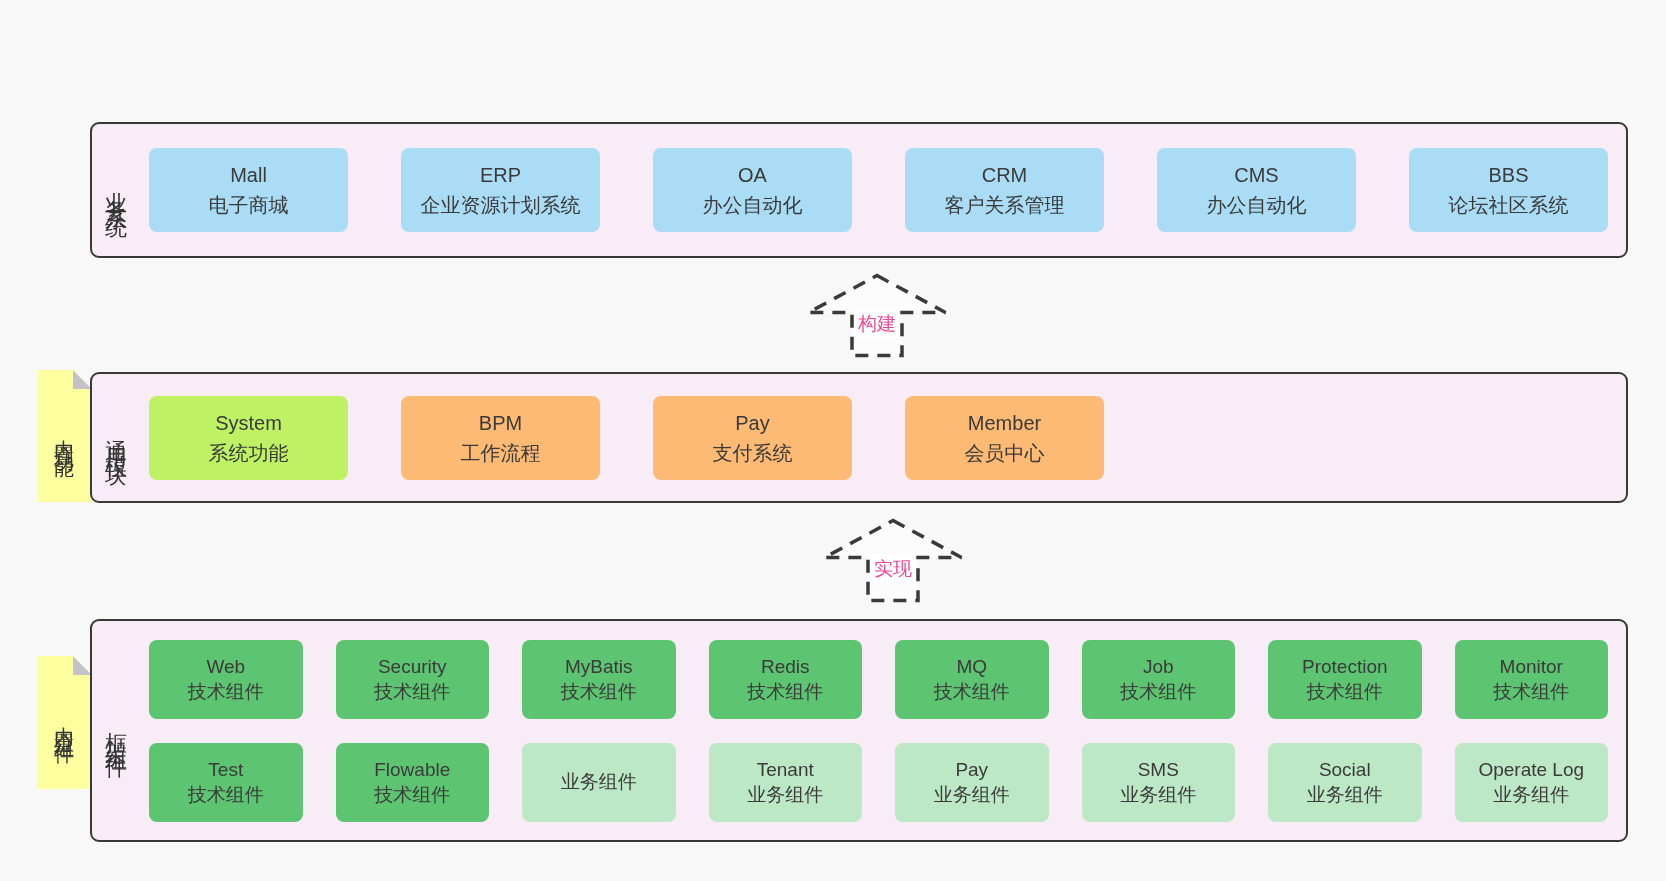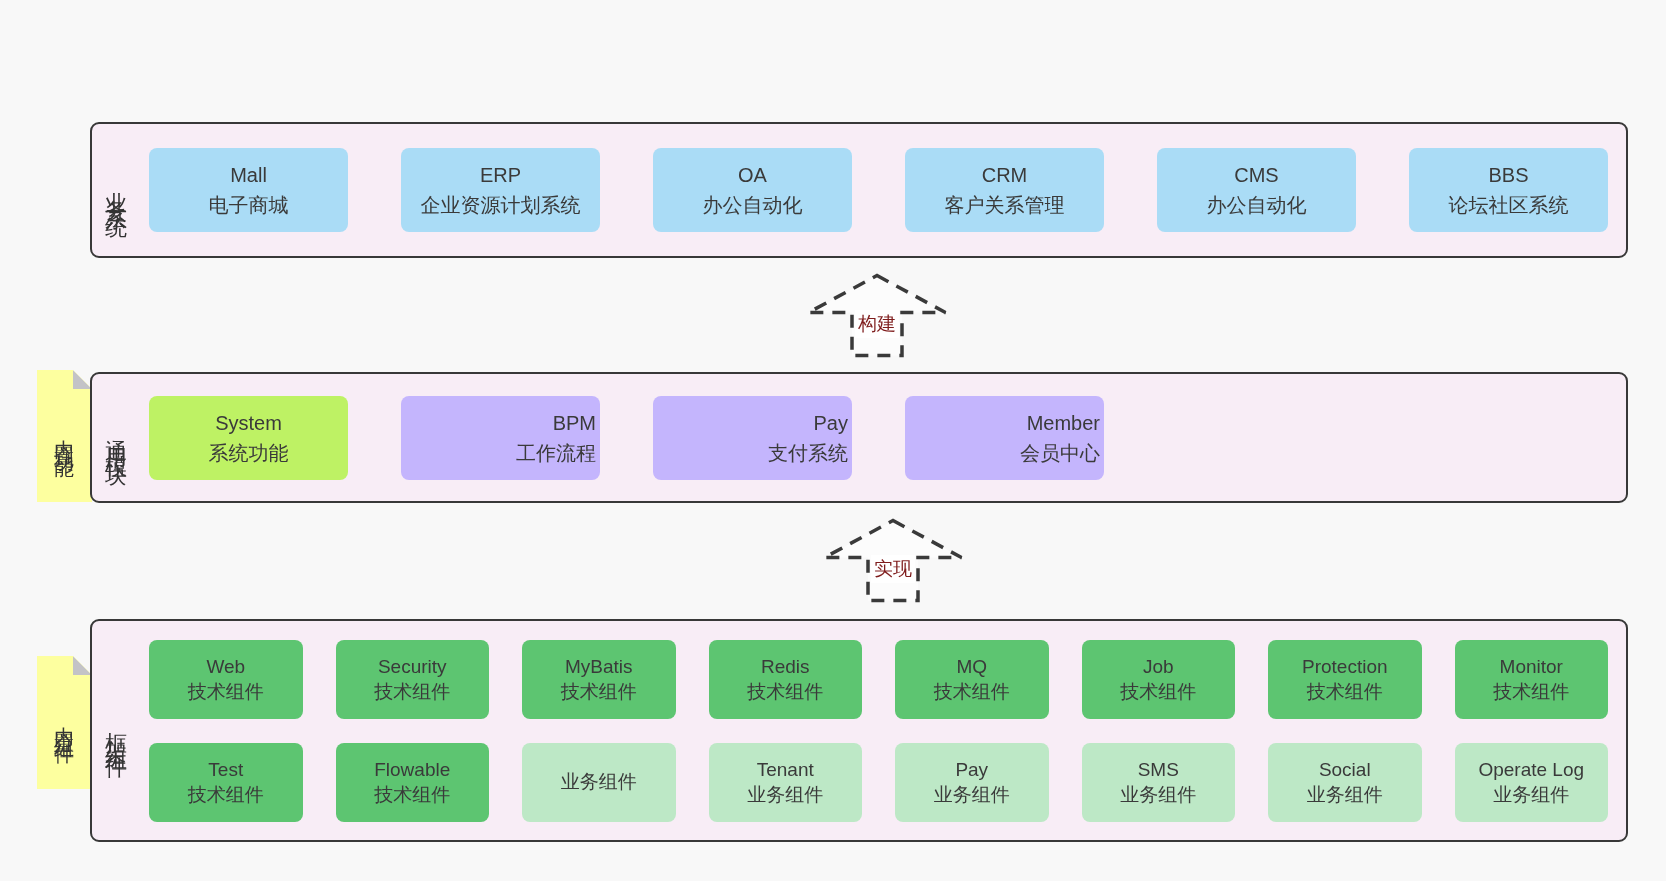--- a/index.html
+++ b/index.html
@@ -30,21 +30,21 @@
   .cols6{grid-template-columns:repeat(6,1fr);column-gap:53px;}
   .cols8{grid-template-columns:repeat(8,1fr);column-gap:33px;row-gap:24px;}
   .box{
     display:flex;flex-direction:column;align-items:center;justify-content:center;
     text-align:center;border-radius:8px;box-sizing:border-box;
   }
   .cols6 .box{height:84px;font-size:20px;line-height:1.5;padding:0 4px;}
   .cols8 .box{height:79px;font-size:19px;line-height:1.32;padding:0 12px;}
   .box.blue{background:#aadcf6;}
   .box.red{background:#bef264;}
-  .box.pink{background:#c4b5fd;align-items:flex-end;}
+  .box.pink{background:#fdba74;}
   .box.green{background:#5dc571;}
   .box.lightgreen{background:#bde8c6;}
 
   
   .note{
     position:absolute;left:37px;width:55px;background:#fdff9f;
     z-index:1;
     clip-path:polygon(0 0,calc(100% - 19px) 0,100% 19px,100% 100%,0 100%);
     display:flex;align-items:center;justify-content:center;
   }
@@ -57,21 +57,21 @@
     writing-mode:vertical-lr;text-orientation:upright;
     font-size:20px;letter-spacing:6px;line-height:1;color:#333;
   }
 
   
   .arrow{position:absolute;width:142px;height:85px;z-index:3;}
   .arrow svg{display:block;}
   .arrow-label{
     position:absolute;top:37px;left:50%;transform:translateX(-50%);
     background:#ffffff;padding:1px 3px;font-size:19px;white-space:nowrap;
-    color:#7f1d1d;
+    color:#ec4899;
   }
 </style>
 </head>
 <body>
 
 <div class="canvas">
 
   <div class="note" style="top:370px;height:132px;">
     <div class="fold"></div>
     <div class="note-text">内置功能</div>

